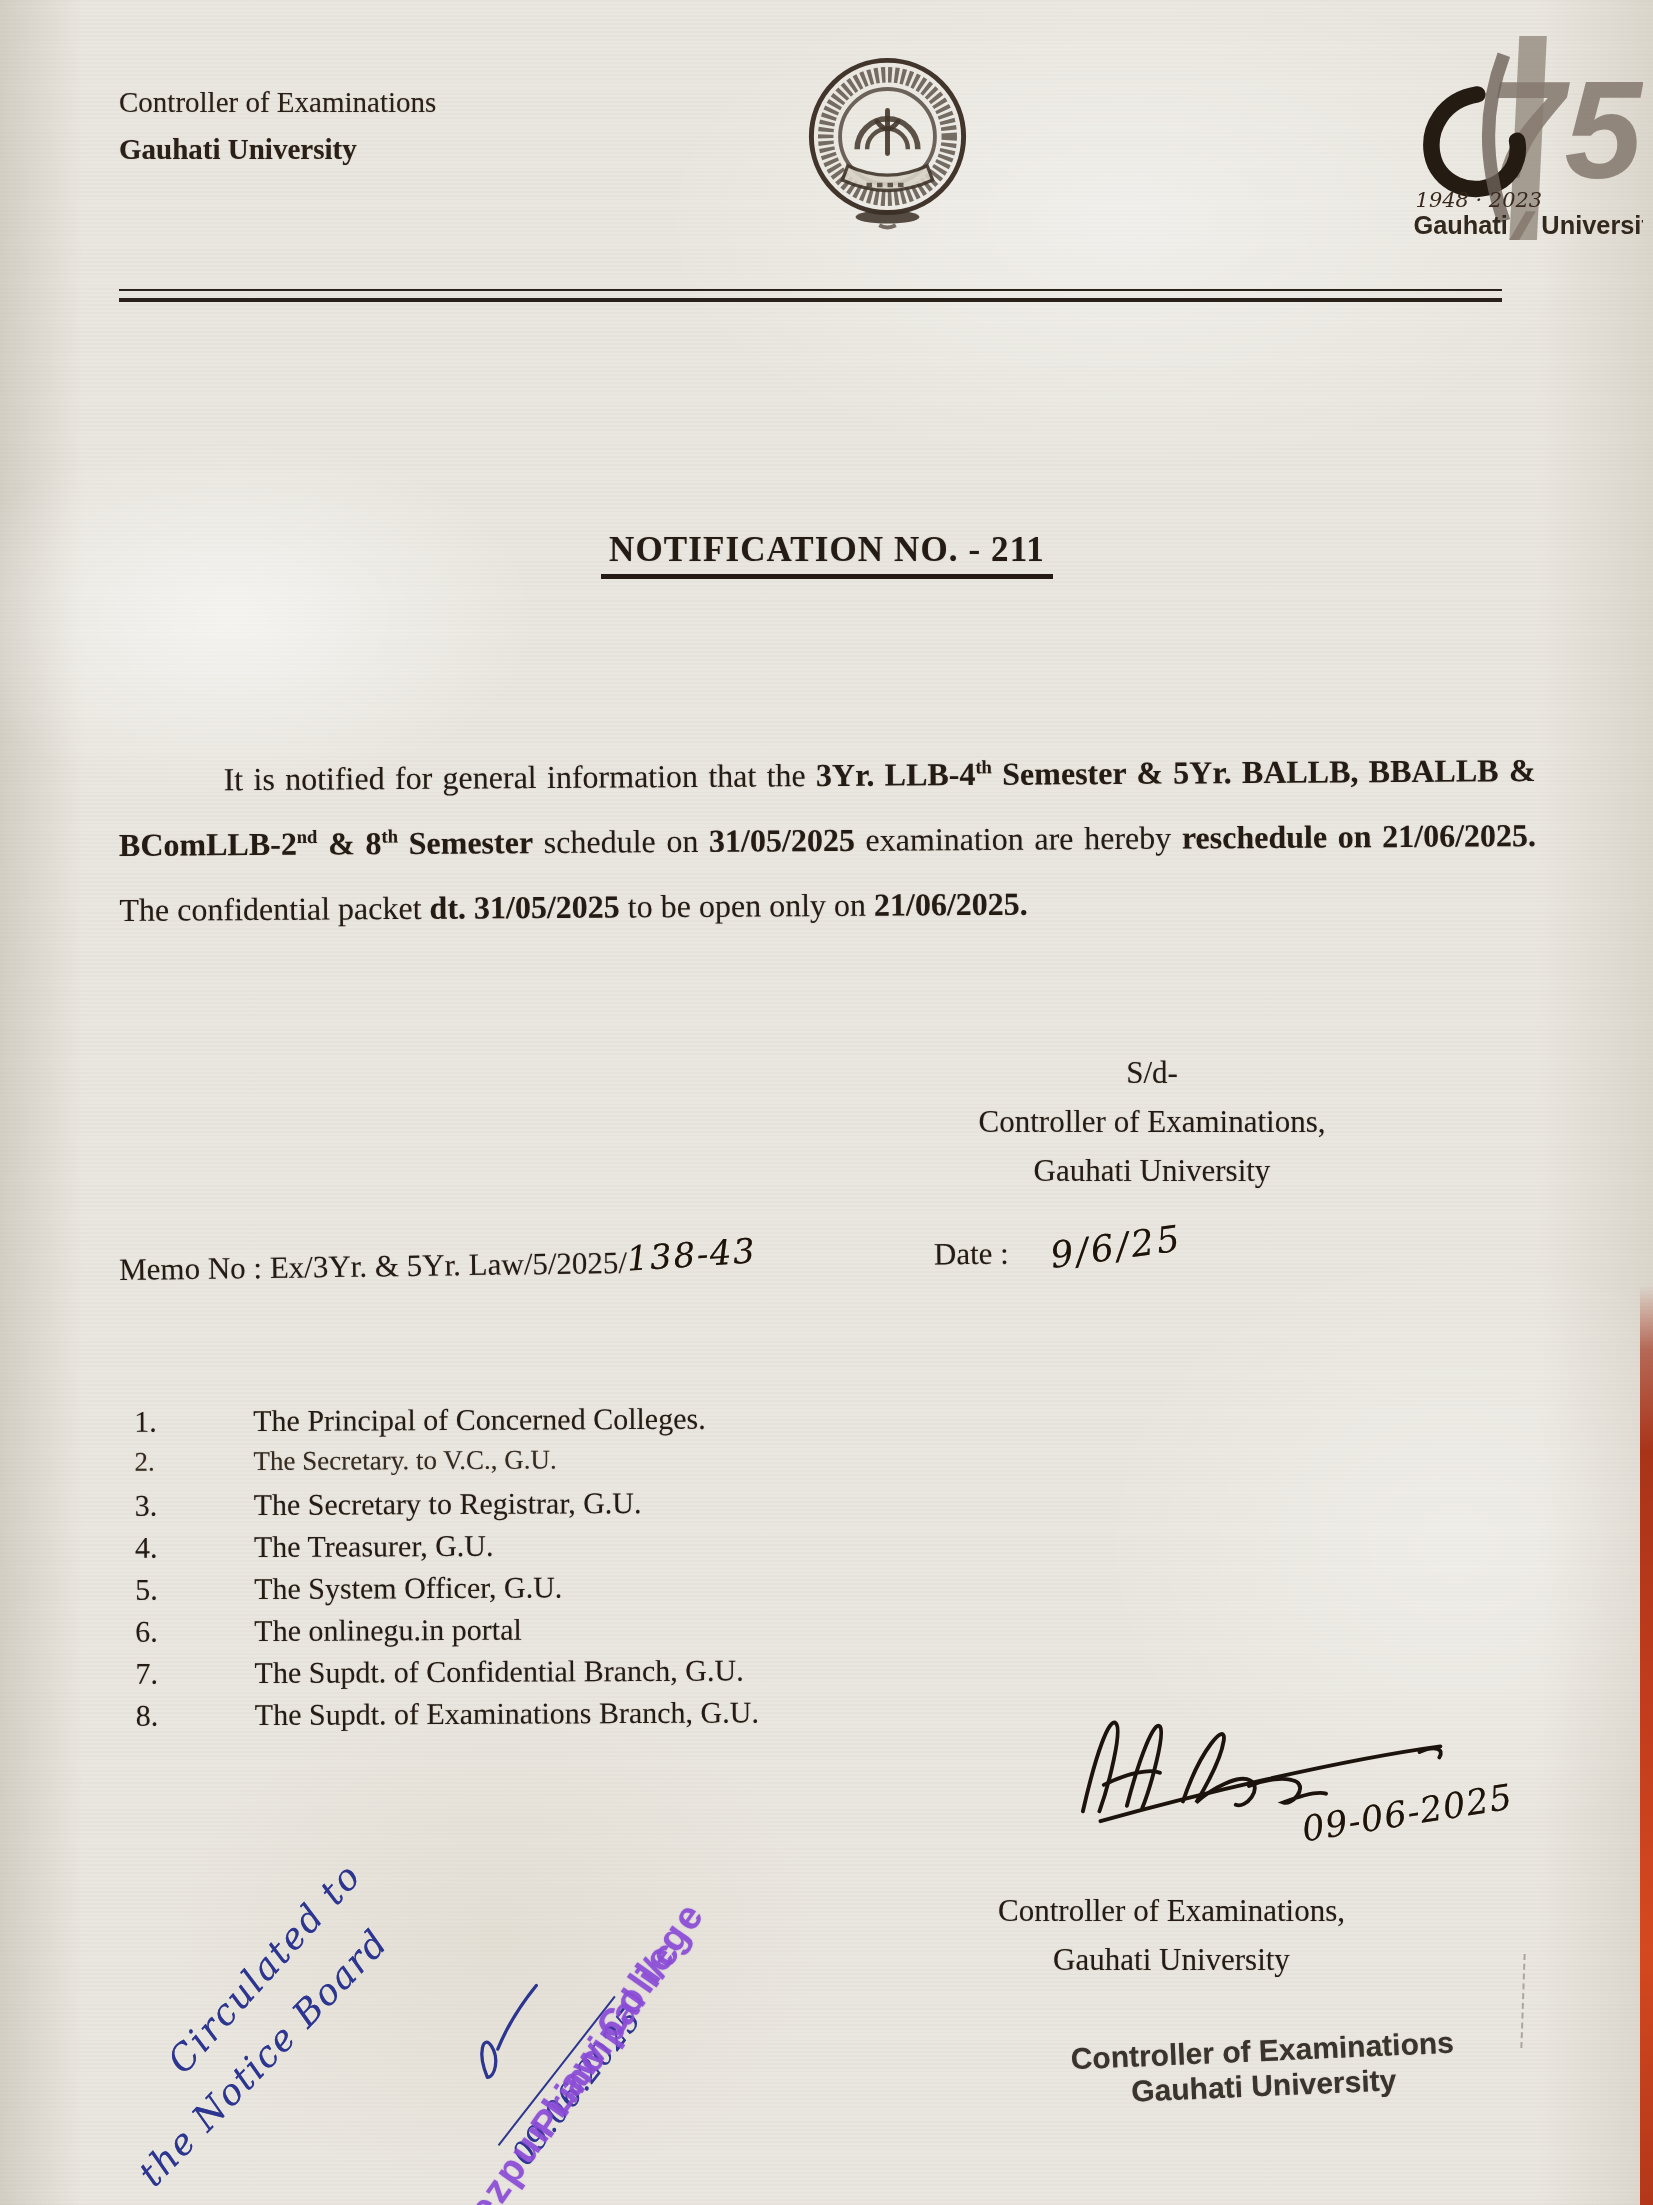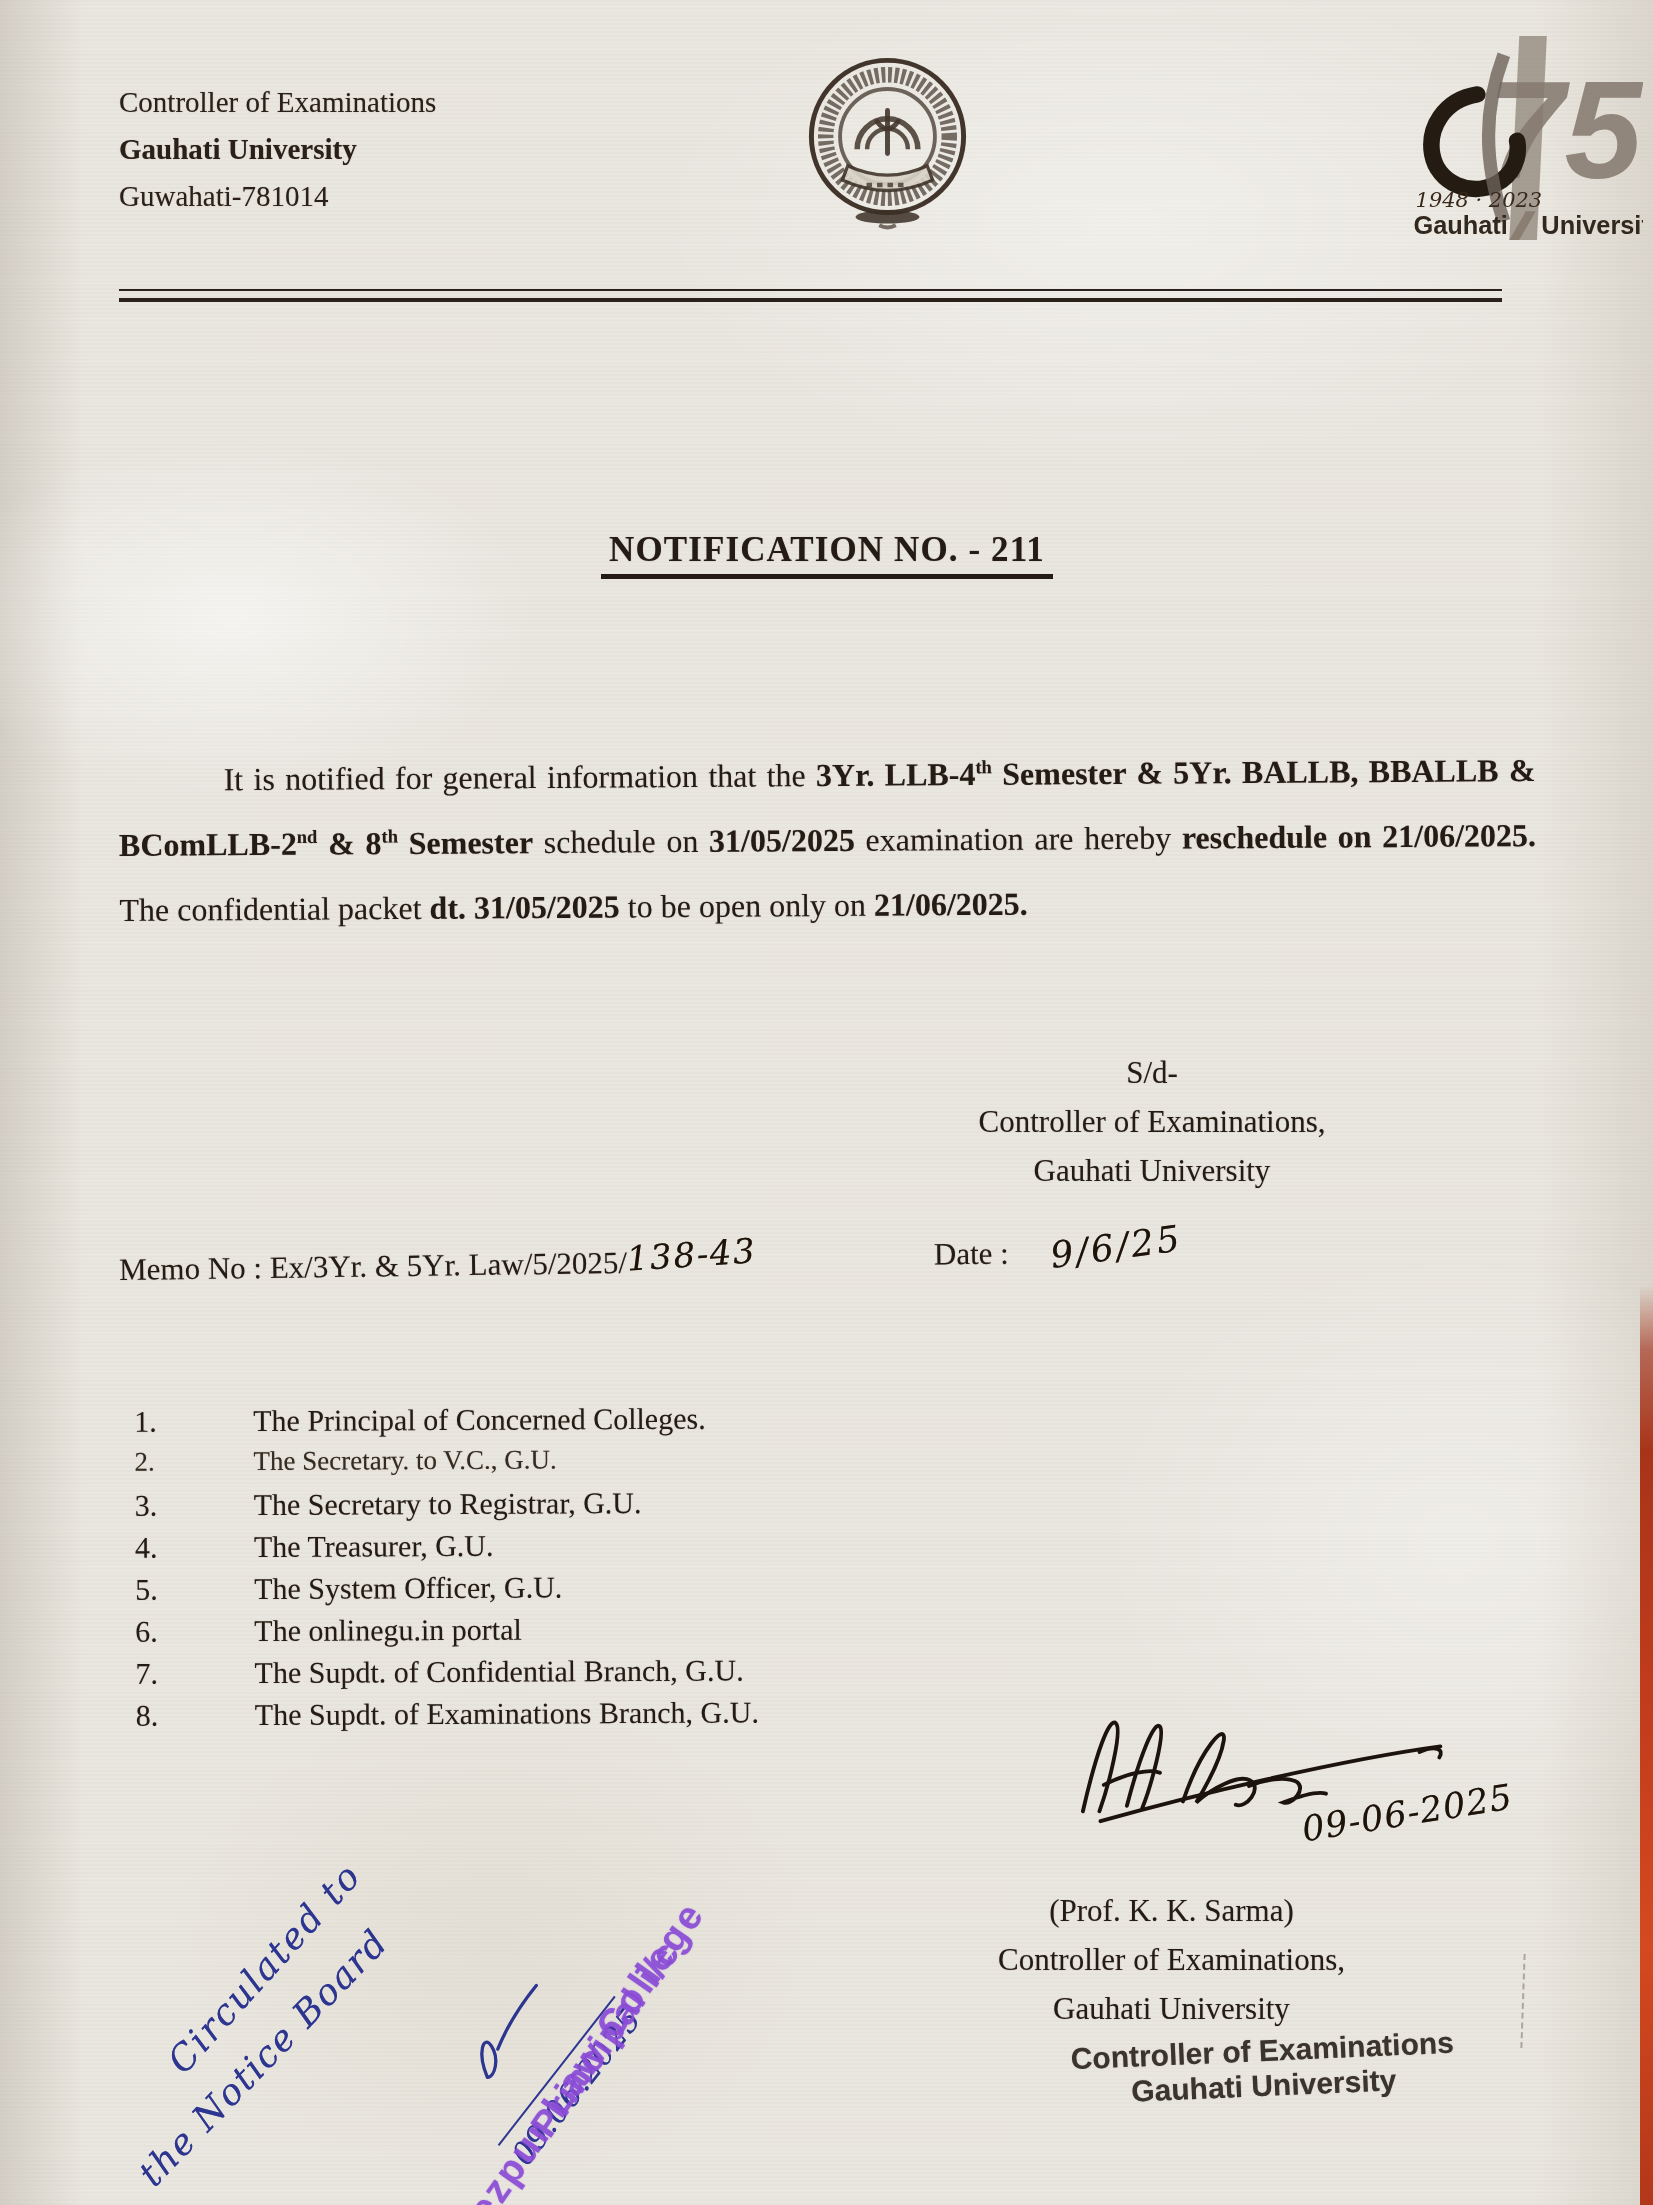--- a/index.html
+++ b/index.html
@@ -69,21 +69,20 @@
   .artifact-dash{border-left:2.2px dashed #7a7468;opacity:.55;height:94px;width:0;transform:rotate(2deg);}
 </style>
 </head>
 <body>
 
 <div class="page">
 
   <div class="abs" style="left:119px;top:65px;">
     <div class="lh-line typed" style="margin-top:14.3px;">Controller of Examinations</div>
     <div class="lh-line lh-bold typed">Gauhati University</div>
-    <div class="lh-line typed">Guwahati-781014</div>
   </div>
   <div class="abs rule2" style="left:119px;top:289px;width:1383px;"></div>
 
   <svg class="abs" style="left:802px;top:51px;" width="171" height="182" viewBox="0 0 300 330">
     <g stroke="#42362c" fill="none">
       <circle cx="150" cy="155" r="138" stroke-width="9"></circle>
       <circle cx="150" cy="155" r="112" stroke-width="28" stroke-dasharray="7 5" opacity="0.7"></circle>
       <circle cx="150" cy="155" r="86" stroke-width="7" opacity="0.75"></circle>
       <path d="M95 178 a55 55 0 0 1 110 0" stroke-width="10" opacity="0.85"></path>
       <path d="M113 178 a37 37 0 0 1 74 0" stroke-width="8" opacity="0.85"></path>
@@ -170,21 +169,20 @@
       <path d="M66 158 C110 136 152 128 168 136"></path>
       <path d="M210 188 C242 92 290 40 284 78 C278 116 246 170 234 190 C262 164 312 138 332 150 C356 164 324 202 306 194"></path>
       <path d="M330 160 C360 148 396 142 416 152 C436 164 408 196 392 190 C418 180 452 168 470 174"></path>
       <path d="M60 224 C230 176 500 112 678 88"></path>
       <path d="M640 98 C668 86 686 92 676 108"></path>
     </g>
   </svg>
   <div class="abs hand sig-hand-date" style="left:1301px;top:1793px;">09-06-2025</div>
 
   <div class="abs profblock typed" style="left:962px;top:1886px;">
-    <div>(Prof. K. K. Sarma)</div>
     <div>Controller of Examinations,</div>
     <div>Gauhati University</div>
   </div>
 
   <div class="abs stamp-coe" style="left:1048px;top:2033px;">
     <div>Controller of Examinations</div>
     <div>Gauhati University</div>
   </div>
   <div class="abs artifact-dash" style="left:1522px;top:1954px;"></div>
 

